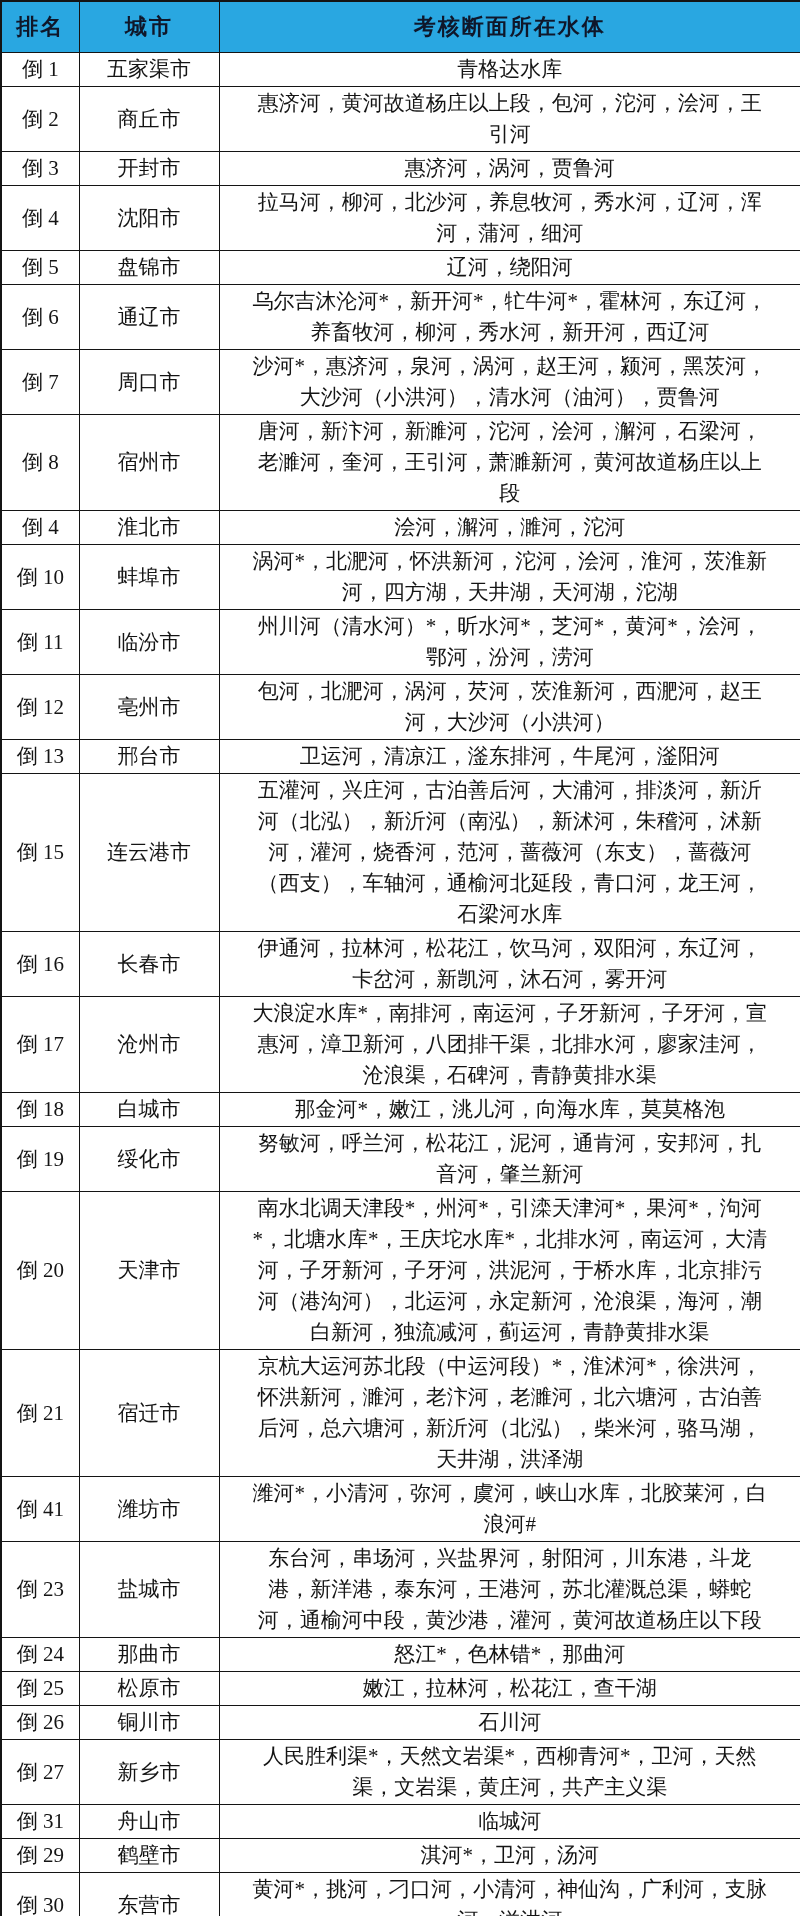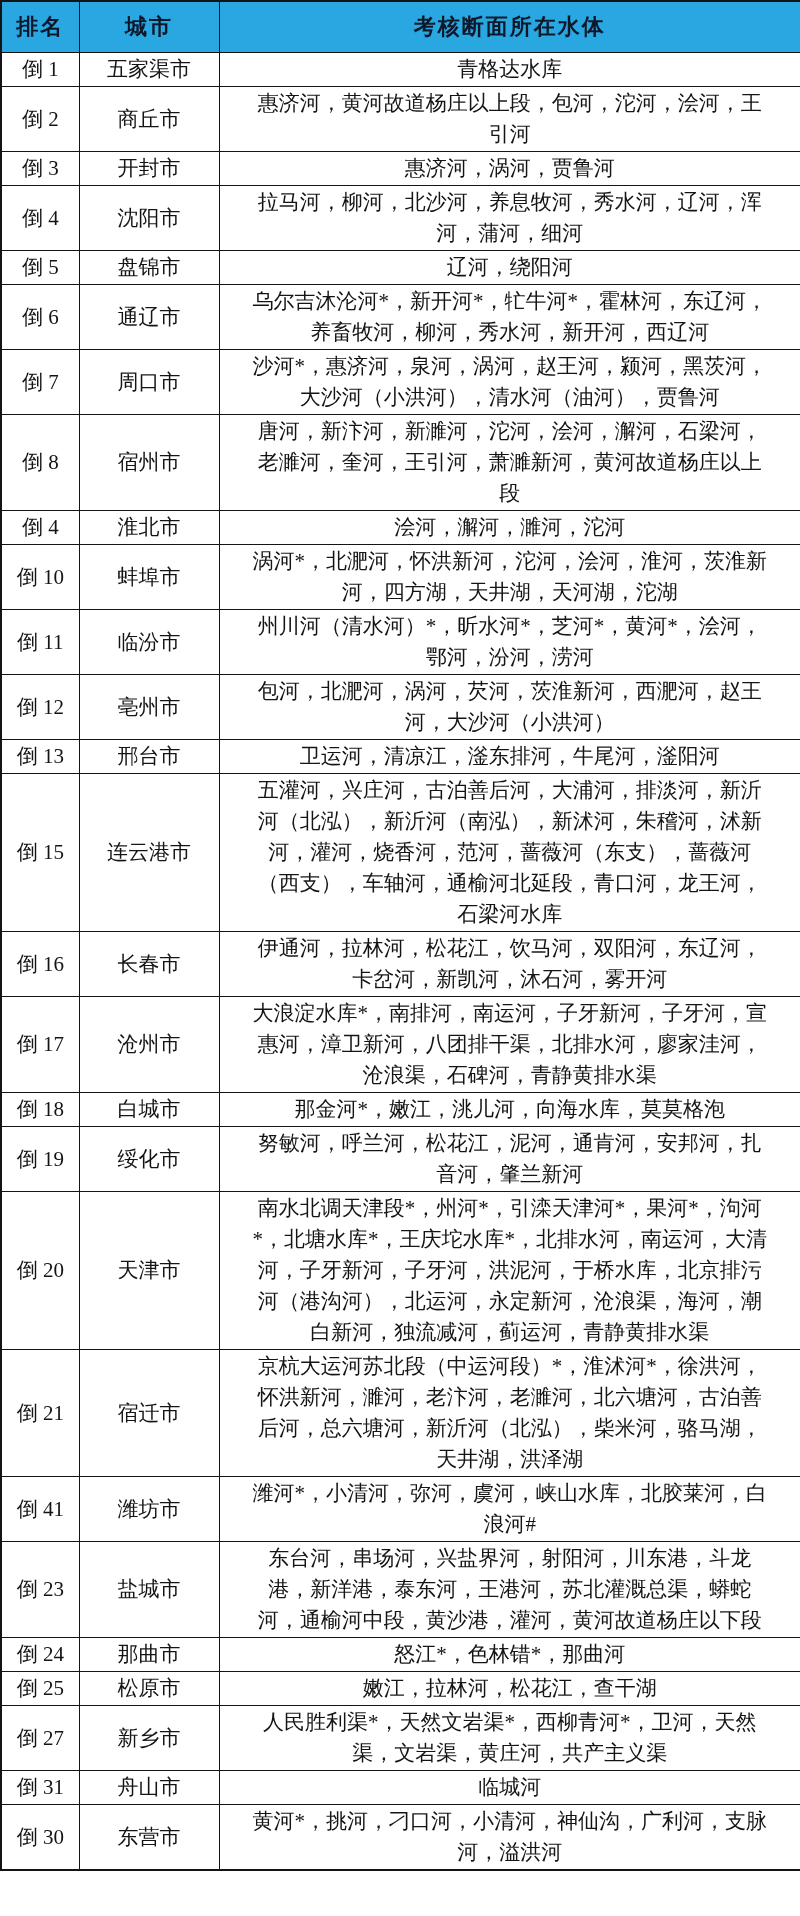--- a/index.html
+++ b/index.html
@@ -207,33 +207,43 @@
     <td class="city">那曲市</td>
     <td class="waters">怒江*，色林错*，那曲河</td>
   </tr>
 
   <tr>
     <td class="rank">倒 25</td>
     <td class="city">松原市</td>
     <td class="waters">嫩江，拉林河，松花江，查干湖</td>
   </tr>
 
+  <tr>
+    <td class="rank">倒 26</td>
+    <td class="city">铜川市</td>
+    <td class="waters">石川河</td>
+  </tr>
 
   <tr>
     <td class="rank">倒 27</td>
     <td class="city">新乡市</td>
     <td class="waters">人民胜利渠*，天然文岩渠*，西柳青河*，卫河，天然渠，文岩渠，黄庄河，共产主义渠</td>
   </tr>
 
   <tr>
     <td class="rank">倒 31</td>
     <td class="city">舟山市</td>
     <td class="waters">临城河</td>
   </tr>
 
+  <tr>
+    <td class="rank">倒 29</td>
+    <td class="city">鹤壁市</td>
+    <td class="waters">淇河*，卫河，汤河</td>
+  </tr>
 
   <tr>
     <td class="rank">倒 30</td>
     <td class="city">东营市</td>
     <td class="waters">黄河*，挑河，刁口河，小清河，神仙沟，广利河，支脉河，溢洪河</td>
   </tr>
 </tbody>
   </table>
 </div>
 

